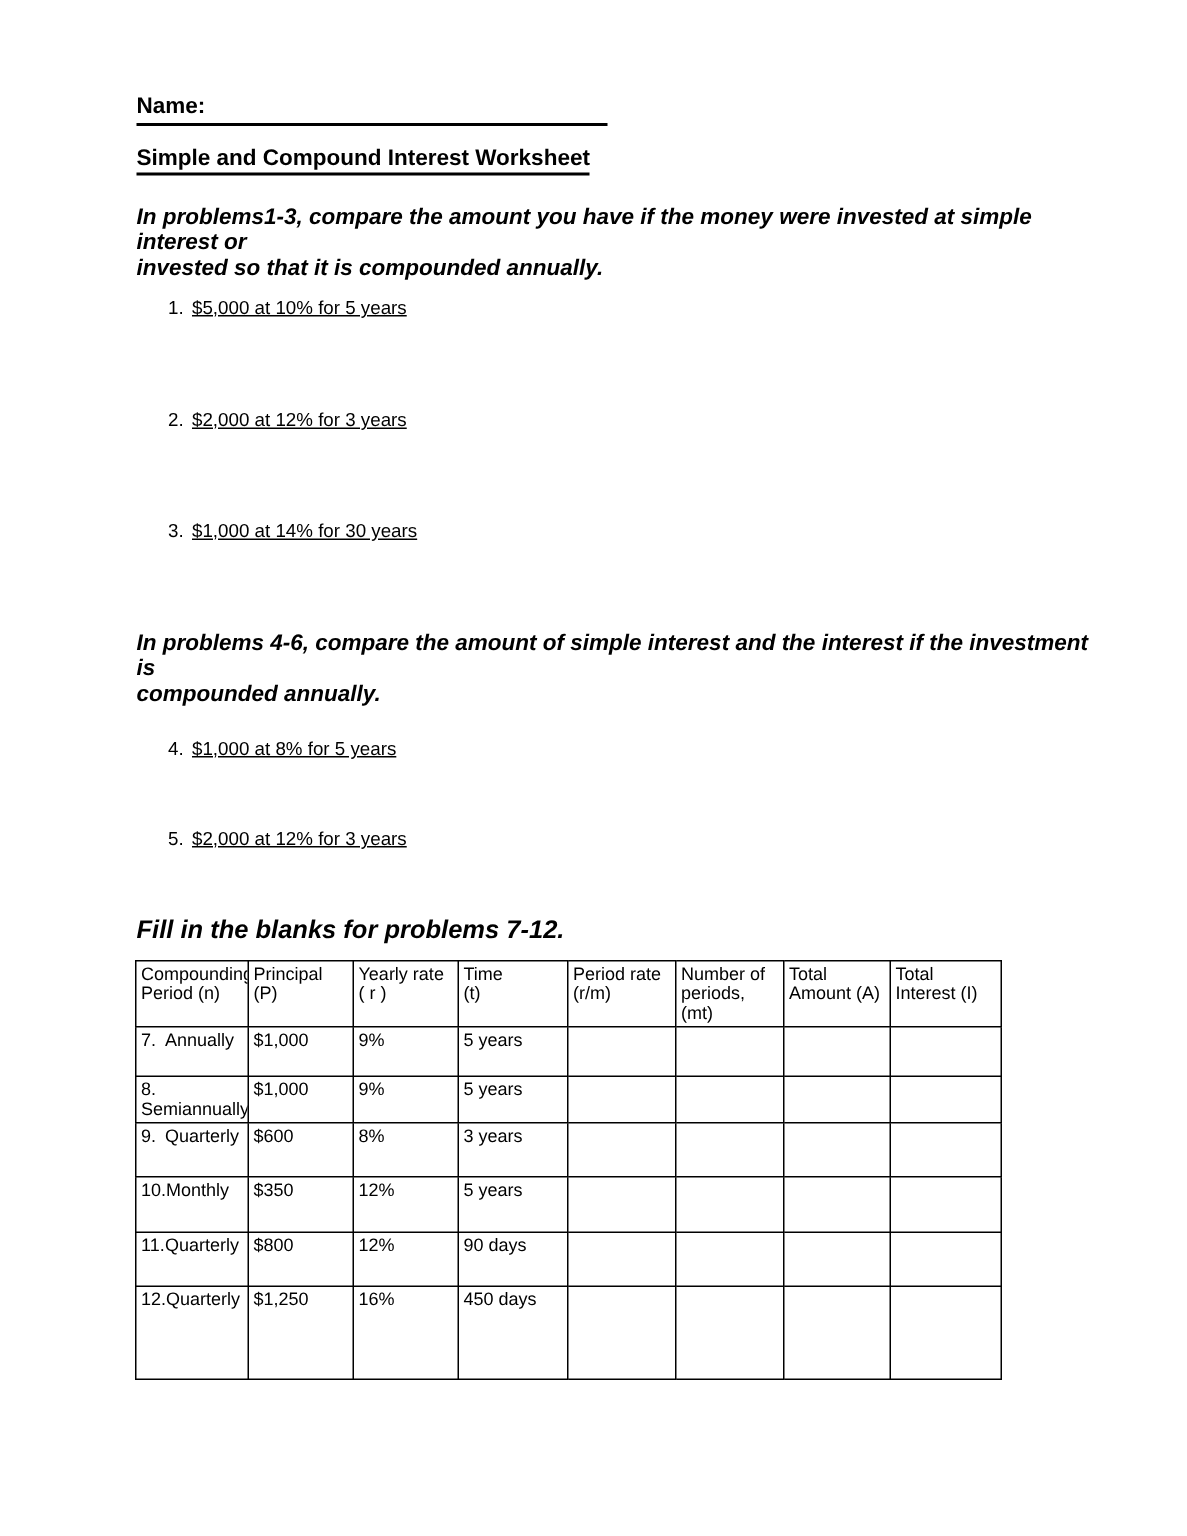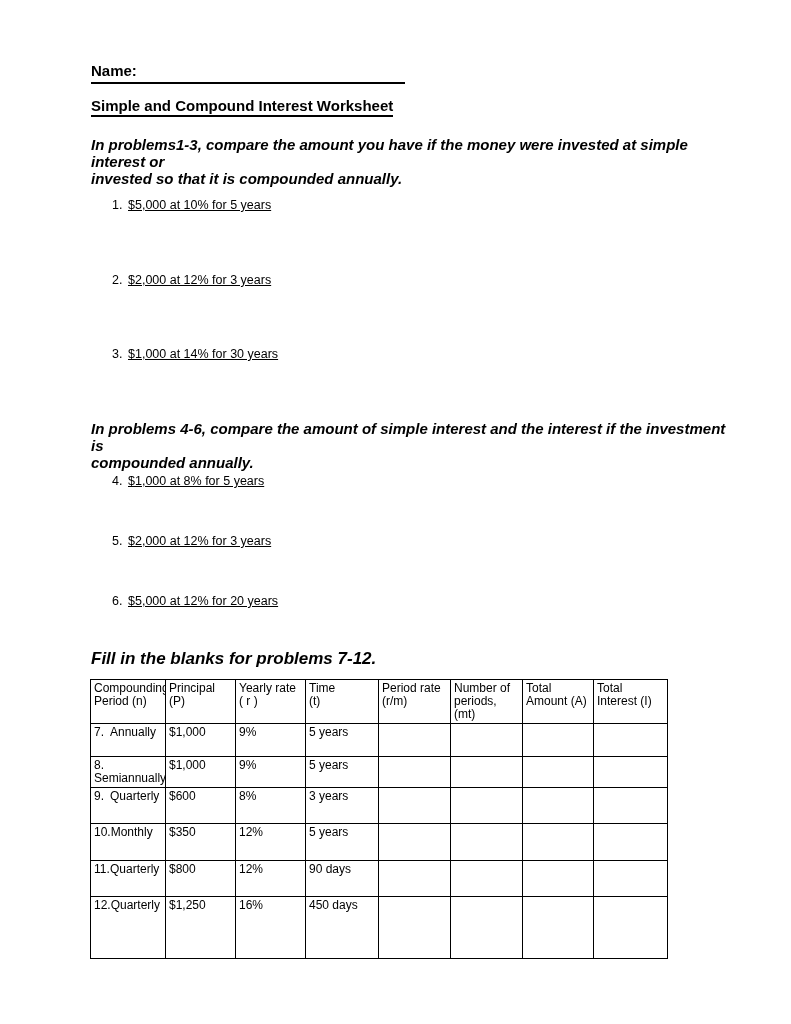--- a/index.html
+++ b/index.html
@@ -40,21 +40,21 @@
   }
   .title-wrap { margin-bottom: 0; }
 
   
   .instruction {
     font-size: 15px; font-weight: bold; font-style: italic;
     line-height: 17px;
   }
   .instruction .iline { display: block; }
   .instr-1 { margin-bottom: 10px; }
-  .instr-2 { margin-bottom: 2px; }
+  .instr-2 { margin-bottom: 20px; }
   .fill-instruction {
     font-size: 17px; font-weight: bold; font-style: italic;
     line-height: 17px;
     margin-bottom: 12px;
   }
 
   
   .problem {
     padding-left: 21px;
     font-size: 12.5px; line-height: 17px; text-decoration: underline;
@@ -125,23 +125,20 @@
     <div class="instruction instr-2">
       <span class="iline">In problems 4-6, compare the amount of simple interest and the interest if the investment is</span>
       <span class="iline">compounded annually.</span>
     </div>
 
     <div class="problem gap-43">
       <span class="p-num">4.</span><span>$1,000 at 8% for 5 years</span>
     </div>
     <div class="problem gap-43">
       <span class="p-num">5.</span><span>$2,000 at 12% for 3 years</span>
-    </div>
-    <div class="problem gap-40">
-      <span class="p-num">6.</span><span>$5,000 at 12% for 20 years</span>
     </div>
 
     <div class="fill-instruction">Fill in the blanks for problems 7-12.</div>
 
     <table class="ws-table">
       <colgroup>
         <col style="width:75px">
           <col style="width:70px">
           <col style="width:70px">
           <col style="width:73px">

